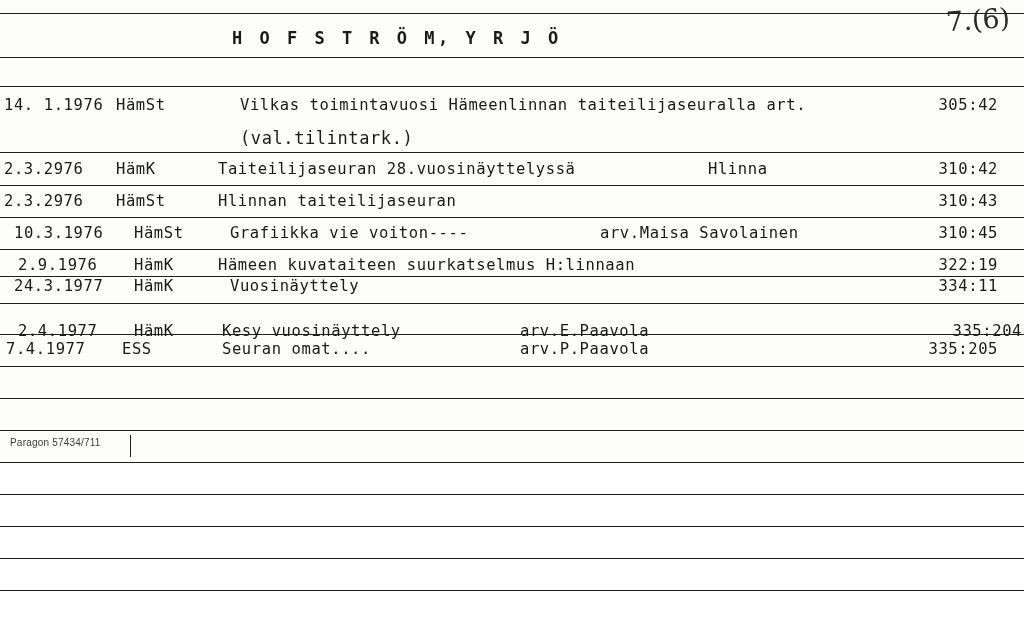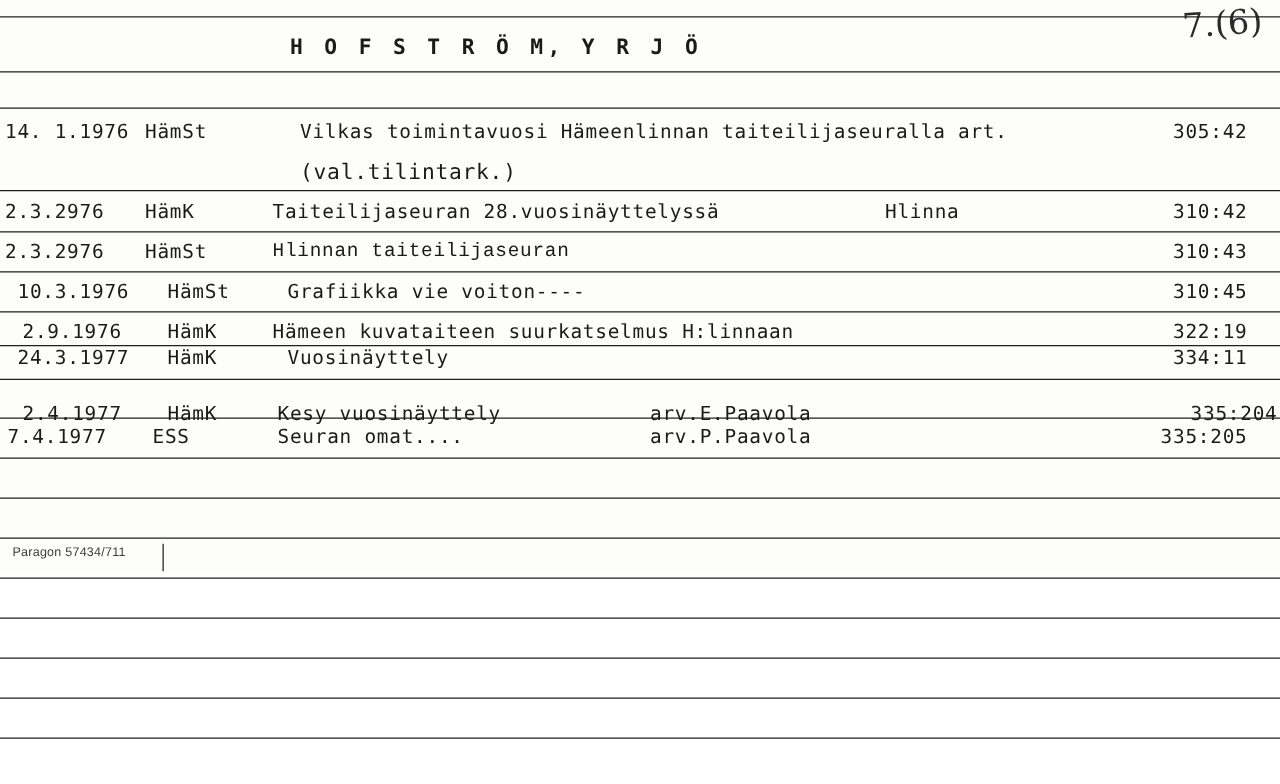--- a/index.html
+++ b/index.html
@@ -134,29 +134,30 @@
     <span class="cell-src" style="left:116px;">HämK</span>
     <span class="cell-title" style="left:218px;">Taiteilijaseuran 28.vuosinäyttelyssä</span>
     <span class="cell-note" style="left:708px;">Hlinna</span>
     <span class="cell-ref">310:42</span>
   </div>
   <div class="rule" style="top:185px;"></div>
 
   <div class="row" style="top:192px;">
     <span class="cell-date" style="left:4px;">2.3.2976</span>
     <span class="cell-src" style="left:116px;">HämSt</span>
-    <span class="cell-title" style="left:218px;font-family:Liberation Mono, monospace;">Hlinnan taiteilijaseuran</span>
+    <span class="cell-title" style="left:218px;">Hlinnan taiteilijaseuran</span>
     <span class="cell-ref">310:43</span>
   </div>
   <div class="rule" style="top:217px;"></div>
 
   <div class="row" style="top:224px;">
     <span class="cell-date" style="left:14px;">10.3.1976</span>
     <span class="cell-src" style="left:134px;">HämSt</span>
     <span class="cell-title" style="left:230px;">Grafiikka vie voiton----</span>
+    <span class="cell-note" style="left:600px;">arv.Maisa Savolainen</span>
     <span class="cell-ref">310:45</span>
   </div>
   <div class="rule" style="top:249px;"></div>
 
   <div class="row" style="top:256px;">
     <span class="cell-date" style="left:18px;">2.9.1976</span>
     <span class="cell-src" style="left:134px;">HämK</span>
     <span class="cell-title" style="left:218px;">Hämeen kuvataiteen suurkatselmus H:linnaan</span>
     <span class="cell-ref">322:19</span>
   </div>

